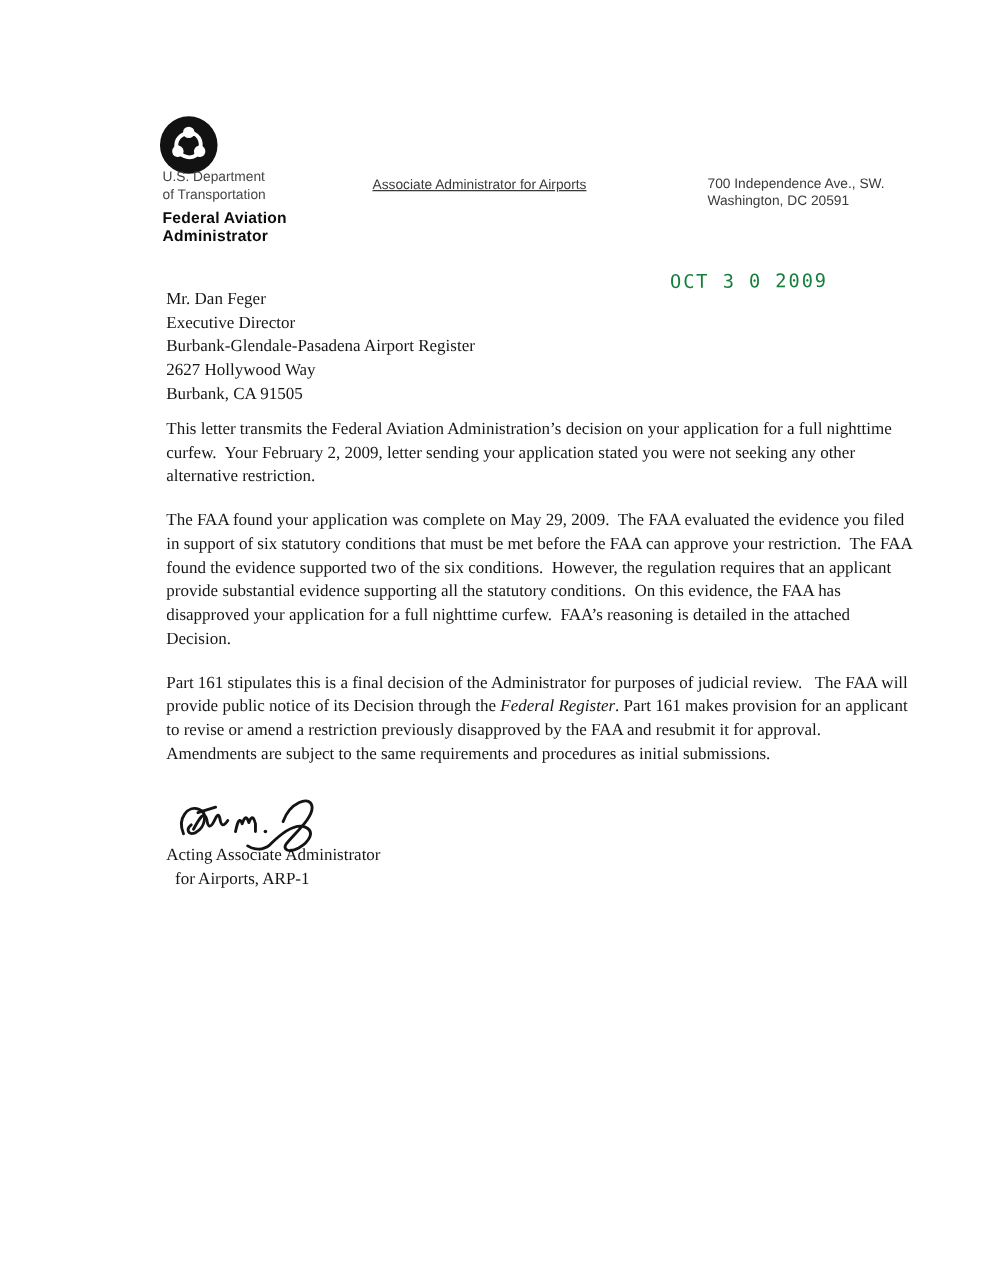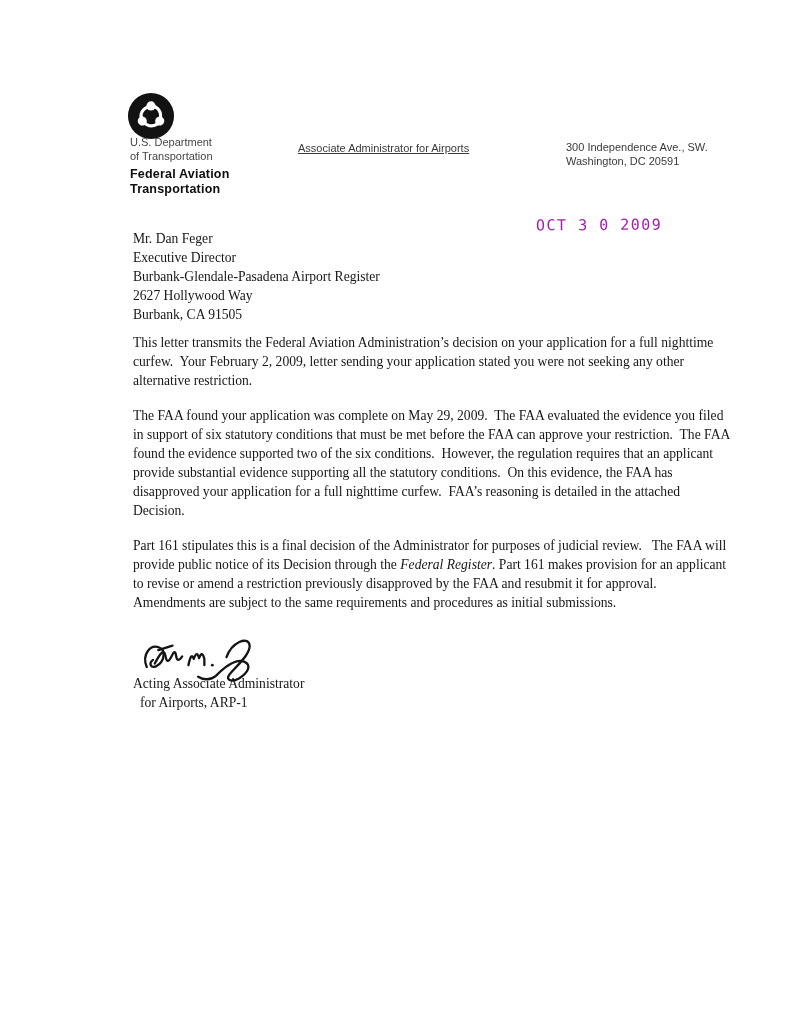--- a/index.html
+++ b/index.html
@@ -55,21 +55,21 @@
     color: #3a3a3a;
   }
 
   
   .date-stamp {
     position: absolute;
     left: 506px; top: 216px;
     font-family: "DejaVu Sans Mono", monospace;
     font-size: 15px;
     letter-spacing: 1.5px;
-    color: #a21caf;
+    color: #15803d;
     transform: rotate(-0.4deg);
   }
 
   
   .letter-body {
     position: absolute;
     left: 103px; top: 229px;
     width: 598px;
     font-size: 13.6px;
     line-height: 19px;
@@ -114,27 +114,27 @@
     </svg>
   </div>
 
   <div class="dept-block">
     <div>U.S. Department</div>
     <div>of Transportation</div>
   </div>
 
   <div class="agency-block">
     <div>Federal Aviation</div>
-    <div>Transportation</div>
+    <div>Administrator</div>
   </div>
 
   <div class="office-title">Associate Administrator for Airports</div>
 
   <div class="hq-address">
-    <div>300 Independence Ave., SW.</div>
+    <div>700 Independence Ave., SW.</div>
     <div>Washington, DC 20591</div>
   </div>
 
   <div class="date-stamp">OCT 3 0 2009</div>
 
   <div class="letter-body">
 
     <div class="recipient">
       <div>Mr. Dan Feger</div>
       <div>Executive Director</div>

